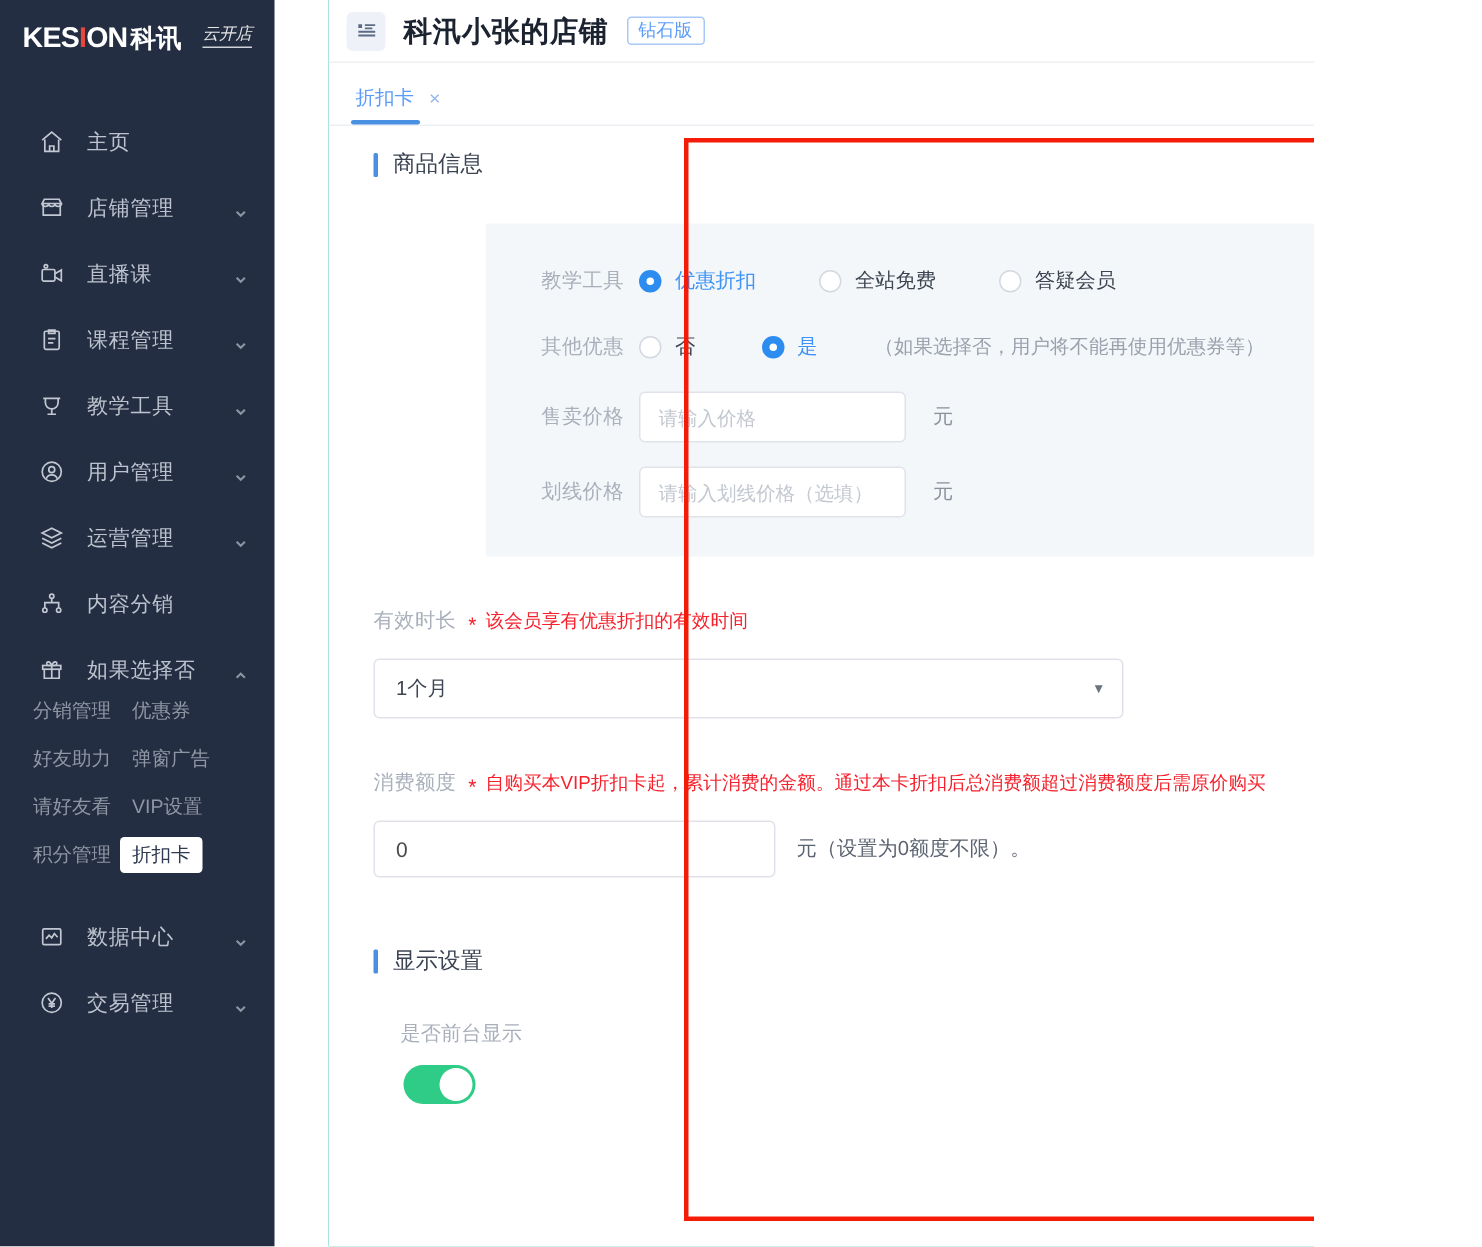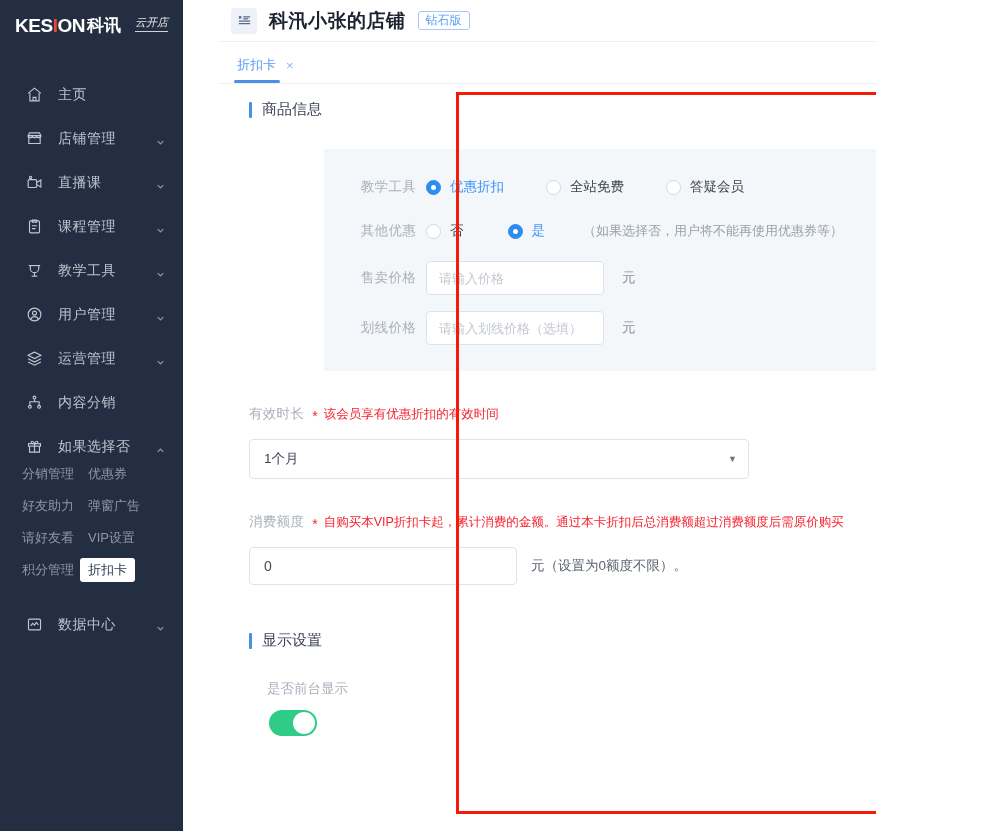--- a/index.html
+++ b/index.html
@@ -384,20 +384,36 @@
             </svg>
         </span>
         <span class="nav-label">数据中心</span>
         <span class="nav-arrow">
           <svg viewBox="0 0 24 24" fill="none" stroke="currentColor" stroke-width="3">
               <path d="M6 9l6 6 6-6"></path>
             </svg>
         </span>
       </div>
 
+      <div class="nav-item">
+        <span class="nav-ico">
+          <svg viewBox="0 0 24 24" fill="none" stroke="currentColor" stroke-width="1.6">
+              <circle cx="12" cy="12" r="9"></circle>
+              <path d="M8.5 7.5 12 12.5l3.5-5"></path>
+              <path d="M12 12.5V17"></path>
+              <path d="M9 13h6M9 15.2h6"></path>
+            </svg>
+        </span>
+        <span class="nav-label">交易管理</span>
+        <span class="nav-arrow">
+          <svg viewBox="0 0 24 24" fill="none" stroke="currentColor" stroke-width="3">
+              <path d="M6 9l6 6 6-6"></path>
+            </svg>
+        </span>
+      </div>
 
     </div>
   </div>
 
   <div class="main">
 
     <div class="topbar">
       <div class="menu-toggle">
         <svg viewBox="0 0 24 24" fill="none" stroke="currentColor" stroke-width="2">
             <path d="M3 5h4v4H3z" fill="currentColor" stroke="none"></path>

